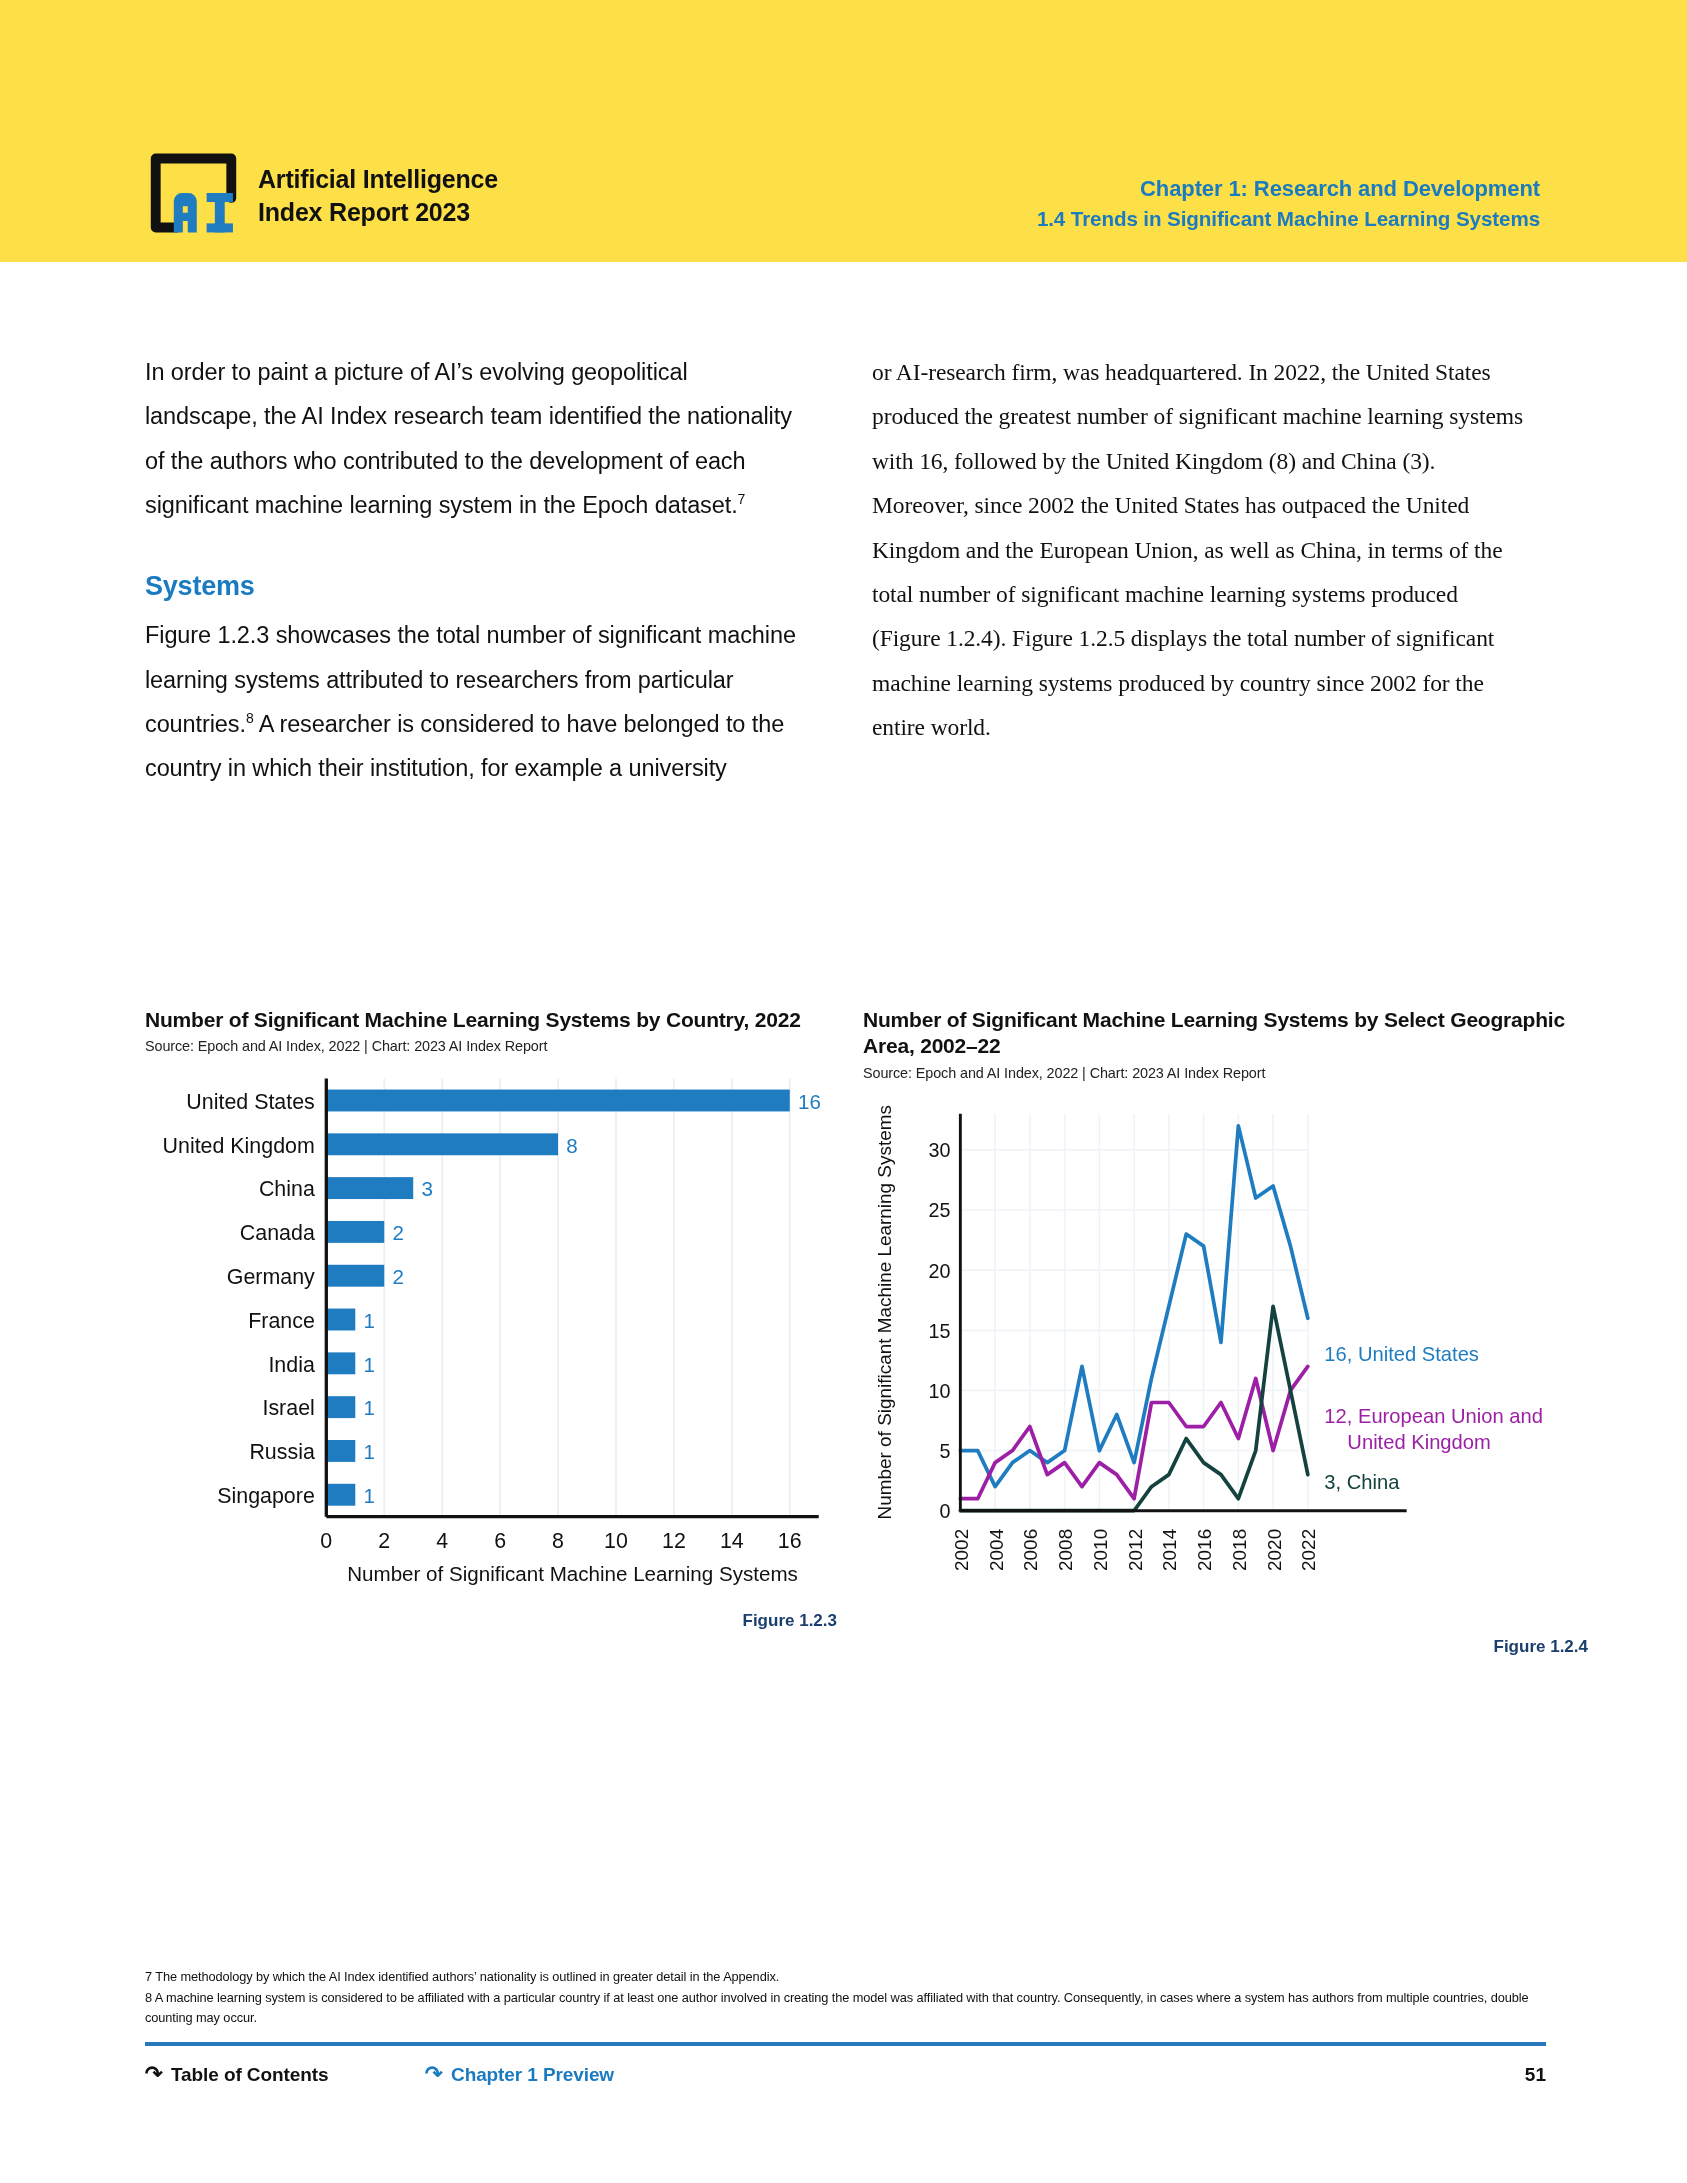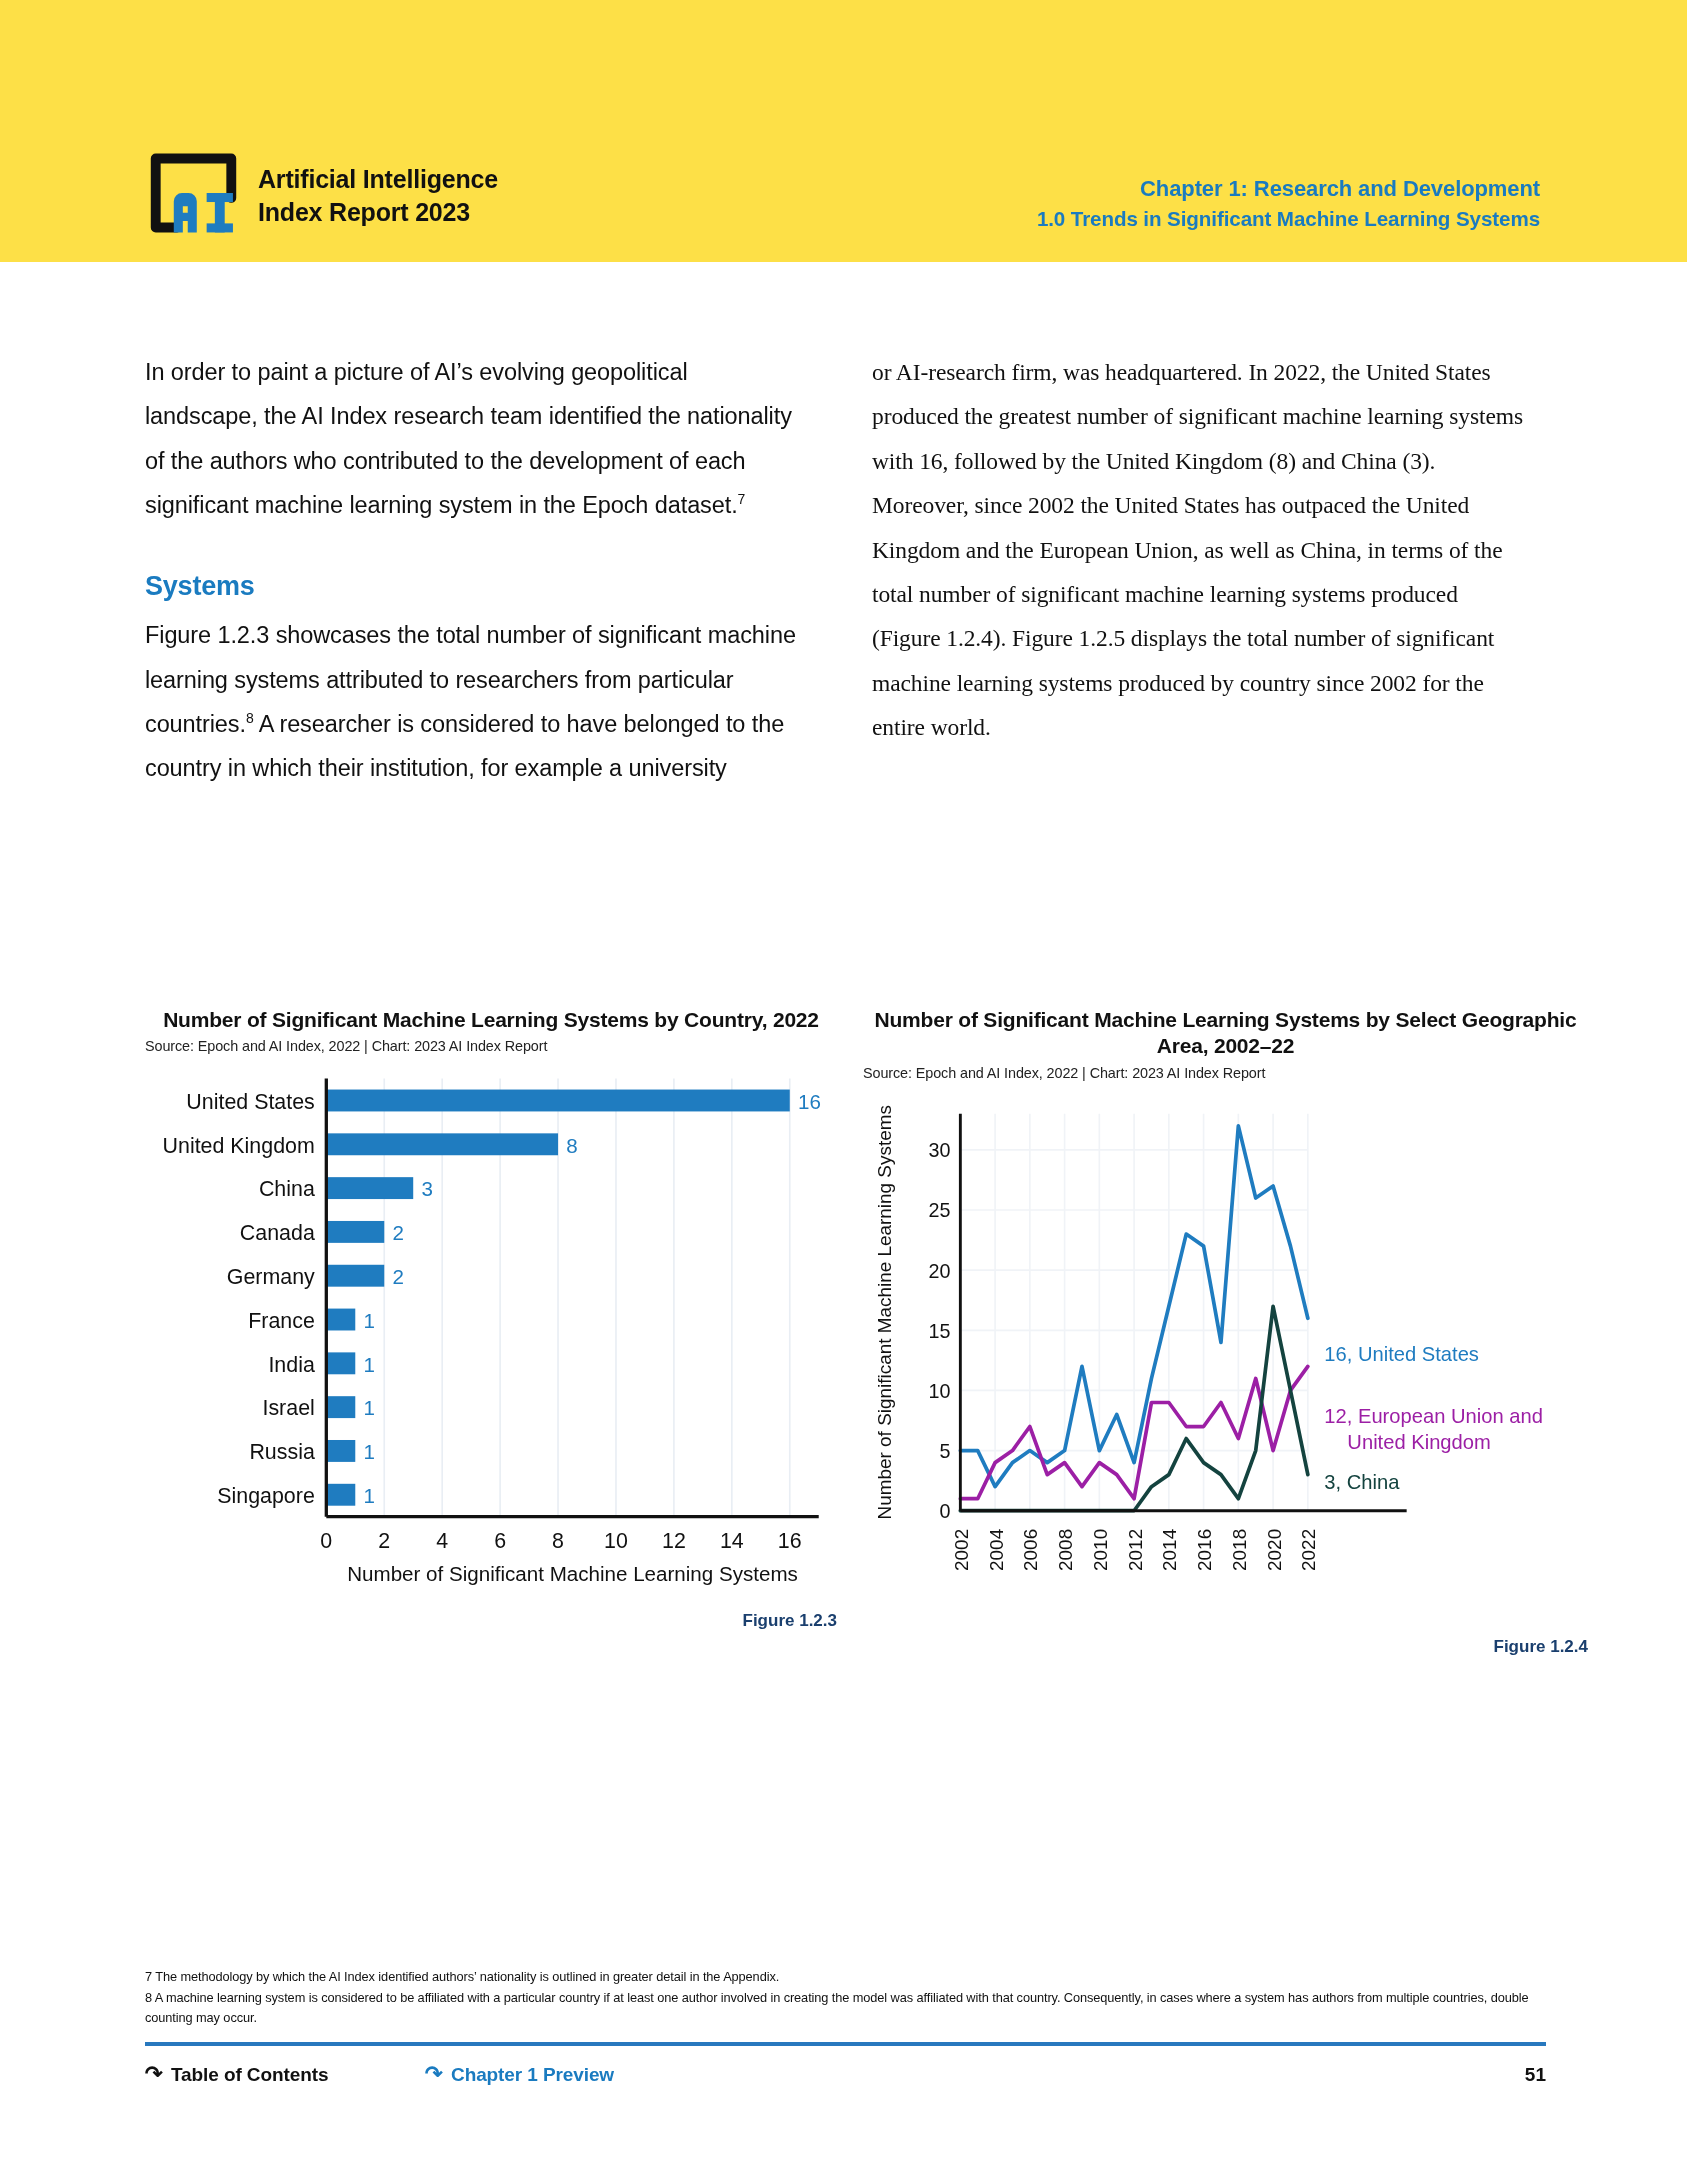--- a/index.html
+++ b/index.html
@@ -72,21 +72,20 @@
   .fig { position: absolute; }
   .fig-left  { left: 145px;  top: 1007px; width: 692px; }
   .fig-right { left: 863px; top: 1007px; width: 725px; }
 
   .fig-title {
     font-size: 21px;
     font-weight: bold;
     color: #111111;
     line-height: 1.26;
     letter-spacing: -0.2px;
-    text-align: center;
   }
   .fig-source {
     font-size: 14.4px;
     color: #222222;
     margin-top: 5px;
     letter-spacing: -0.1px;
   }
   .fig-caption {
     font-size: 17px;
     font-weight: bold;
@@ -159,21 +158,21 @@
         <rect x="76" y="93" width="32" height="11"></rect>
       </g>
     </svg>
   </div>
   <div class="brand-text">
     <div>Artificial Intelligence</div>
     <div>Index Report 2023</div>
   </div>
   <div class="chapter-block">
     <div class="chapter-line1">Chapter 1: Research and Development</div>
-    <div class="chapter-line2">1.0 Trends in Significant Machine Learning Systems</div>
+    <div class="chapter-line2">1.4 Trends in Significant Machine Learning Systems</div>
   </div>
 </div>
 
 <div class="col col-left">
   <p class="body-p"><span>In order to paint a picture of AI’s evolving geopolitical landscape, the AI Index research team identified the nationality of the authors who contributed to the development of each significant machine learning system in the Epoch dataset.</span><sup>7</sup></p>
   <div class="sec-head second">Systems</div>
   <p class="body-p"><span>Figure 1.2.3 showcases the total number of significant machine learning systems attributed to researchers from particular countries.</span><sup>8</sup><span> A researcher is considered to have belonged to the country in which their institution, for example a university</span></p>
 </div>
 
 <div class="col col-right">

